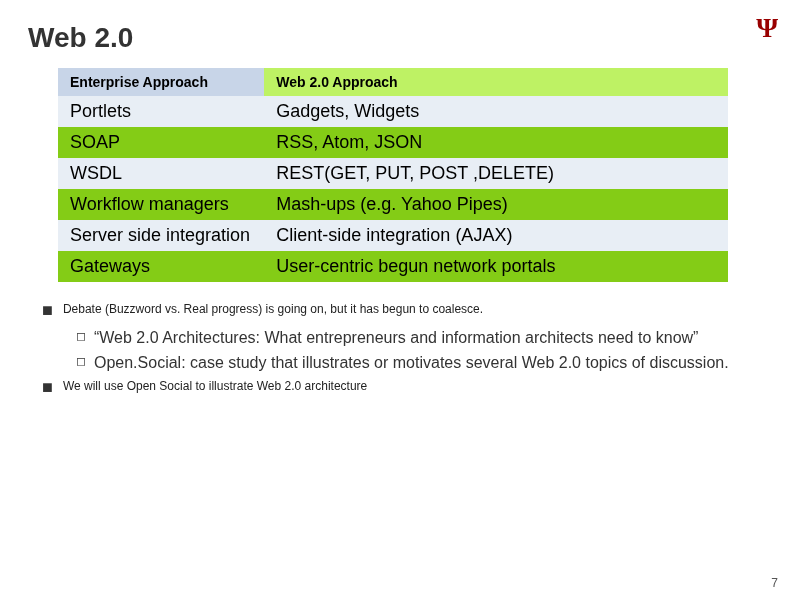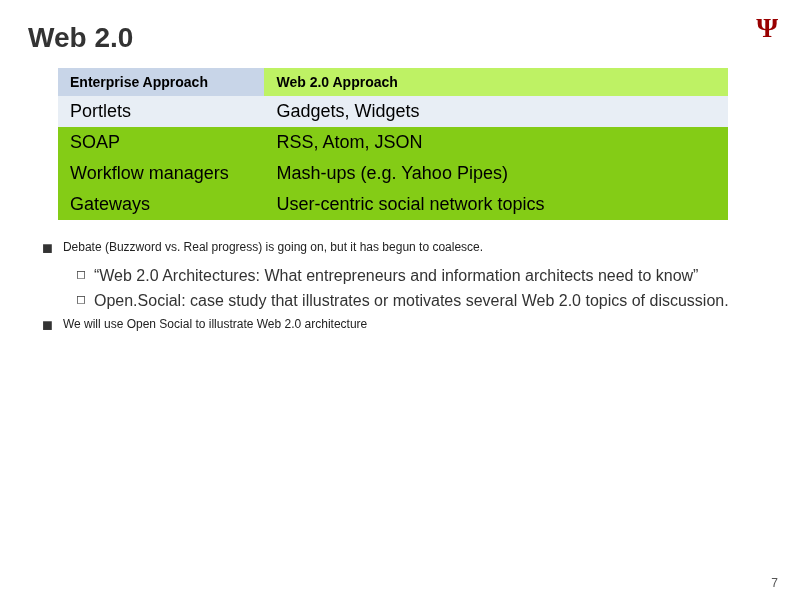--- a/index.html
+++ b/index.html
@@ -158,27 +158,35 @@
     </thead>
     <tbody id="table-body">
     <tr class="row-odd">
           <td>Portlets</td>
           <td>Gadgets, Widgets</td>
         </tr>
         <tr class="row-even">
           <td>SOAP</td>
           <td>RSS, Atom, JSON</td>
         </tr>
+        <tr class="row-odd">
+          <td>WSDL</td>
+          <td>REST(GET, PUT, POST ,DELETE)</td>
+        </tr>
         <tr class="row-even">
           <td>Workflow managers</td>
           <td>Mash-ups (e.g. Yahoo Pipes)</td>
         </tr>
+        <tr class="row-odd">
+          <td>Server side integration</td>
+          <td>Client-side integration (AJAX)</td>
+        </tr>
         <tr class="row-even">
           <td>Gateways</td>
-          <td>User-centric social network topics</td>
+          <td>User-centric begun network portals</td>
         </tr>
       </tbody>
   </table>
 
   <div class="bullet-section" id="bullet-section">
       <div class="bullet-item">
         <span class="bullet-dot">■</span>
         <span class="bullet-text">Debate (Buzzword vs. Real progress) is going on, but it has begun to coalesce.</span>
       </div>
       <div class="sub-bullets">

